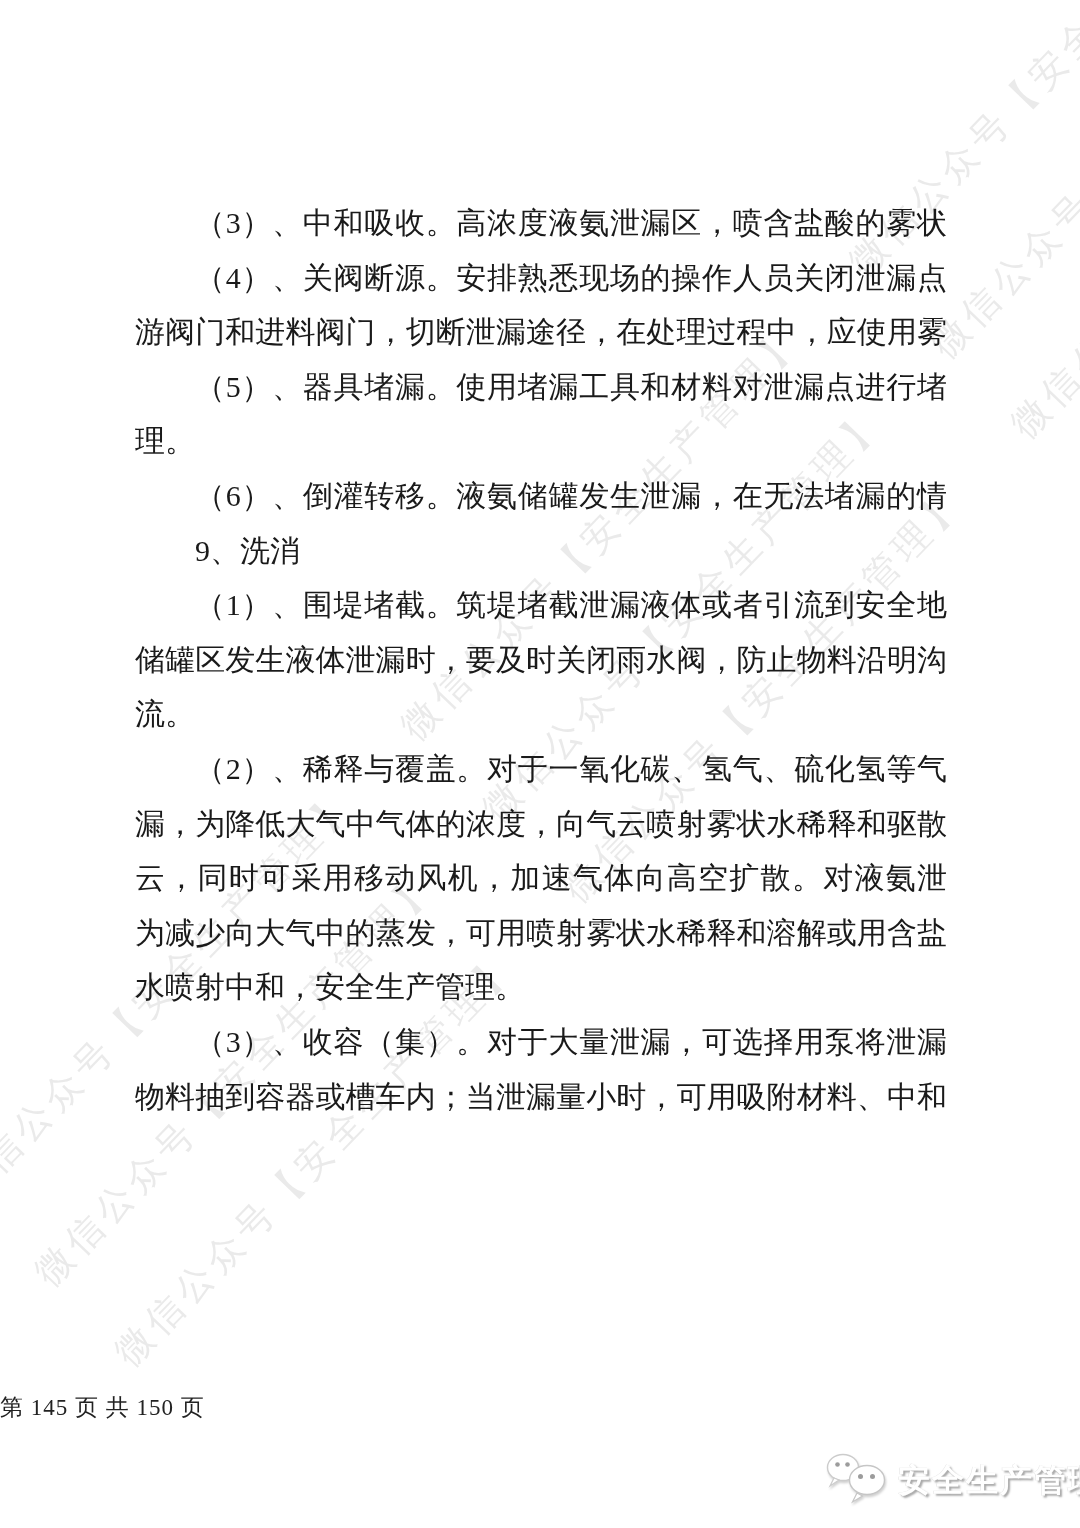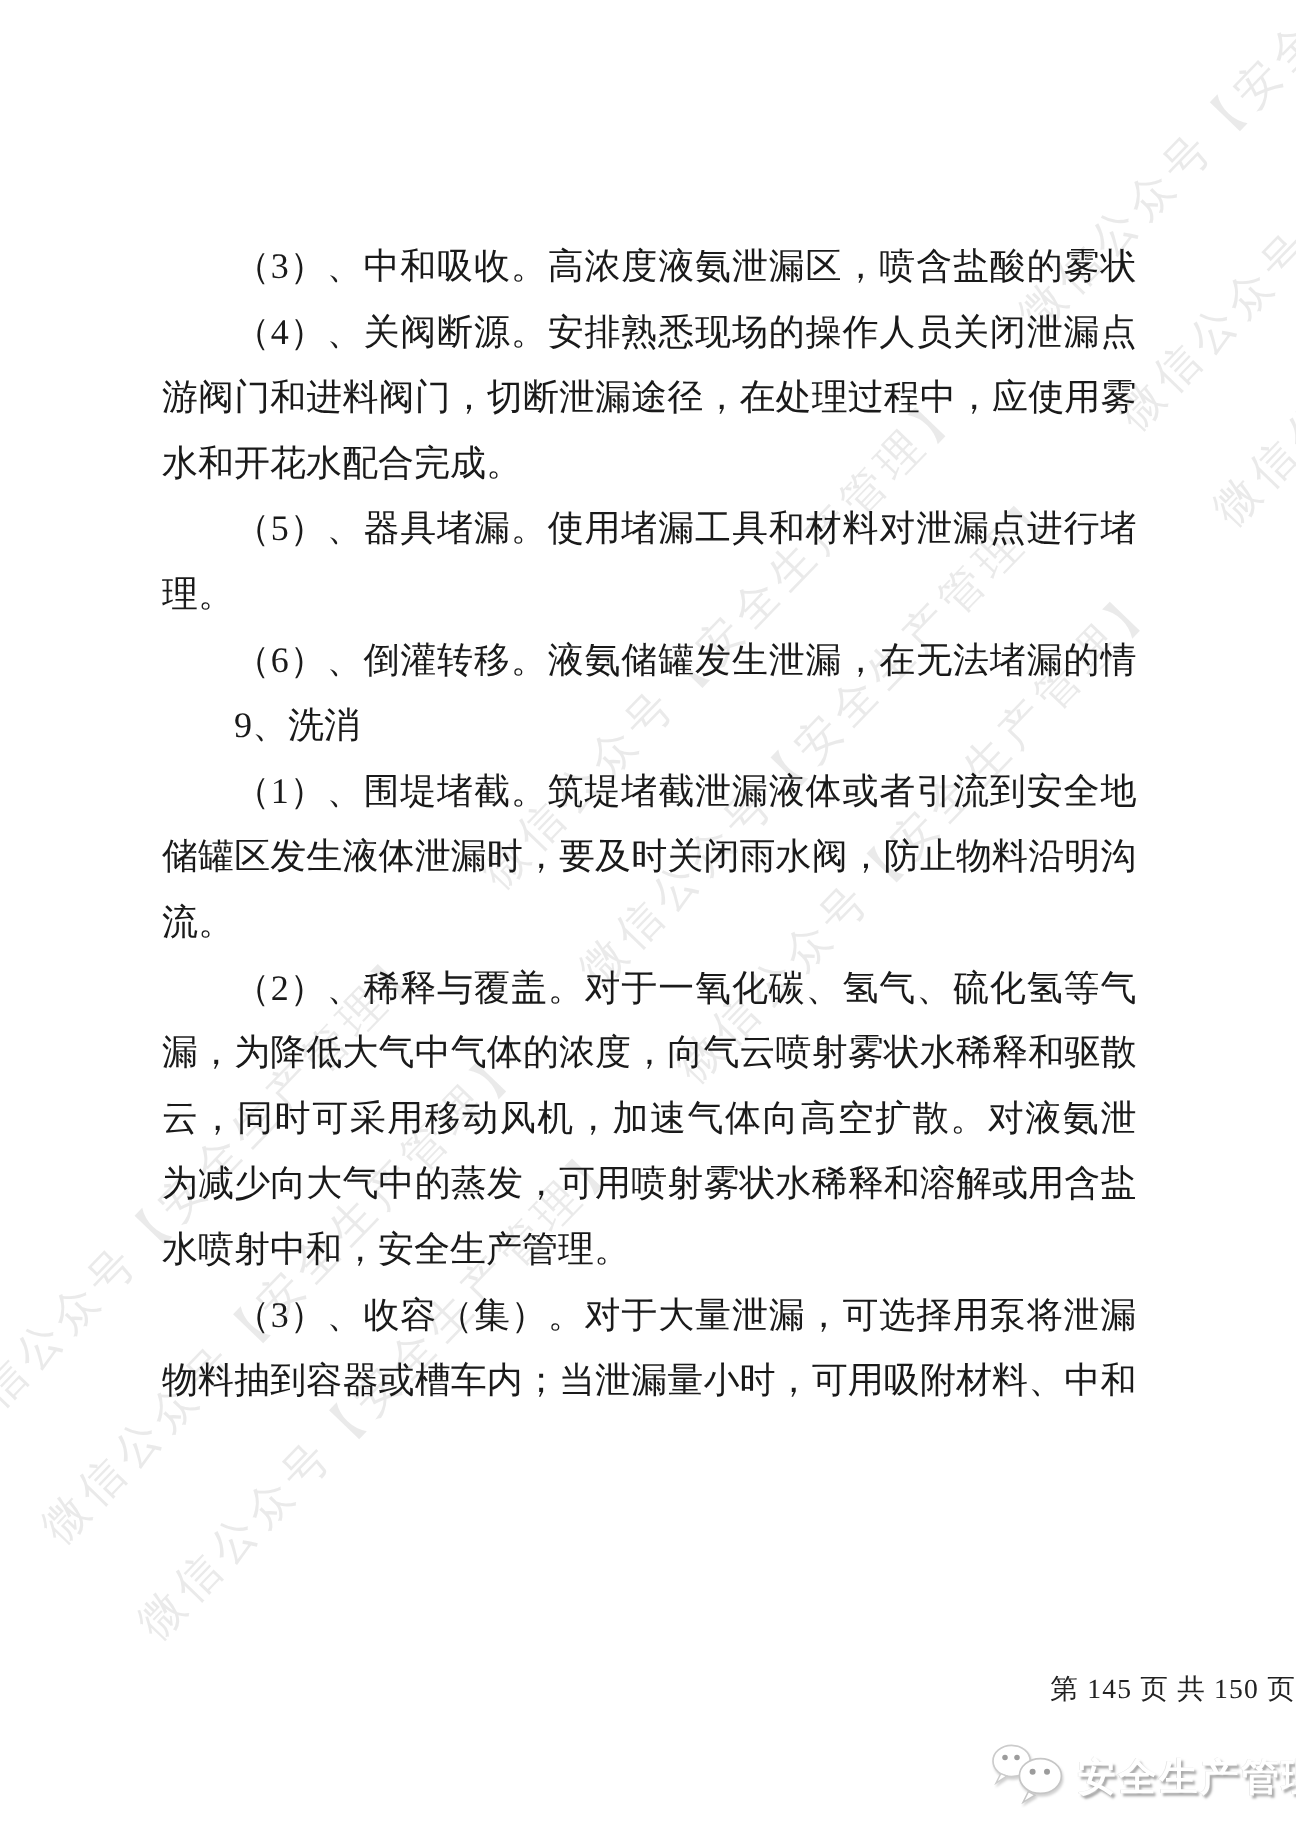--- a/index.html
+++ b/index.html
@@ -48,21 +48,21 @@
   .line.full {
     text-align: justify;
     text-align-last: justify;
   }
   .line.indent { text-indent: 60px; }
   
   .footer {
     position: absolute;
     left: 0; top: 1392px;
     width: 100%;
-    text-align: right;
+    text-align: left;
     font-size: 23px;
     letter-spacing: 1px;
     color: #222222;
     z-index: 2;
   }
   
   .brand {
     position: absolute;
     left: 822px; top: 1452px;
     display: flex;
@@ -87,21 +87,20 @@
 <div class="page">
 
   <div class="wm wm-1">微信公众号【安全生产管理】　　微信公众号【安全生产管理】　　微信公众号【安全生产管理】</div>
   <div class="wm wm-2">微信公众号【安全生产管理】　　微信公众号【安全生产管理】　　微信公众号【安全生产管理】</div>
   <div class="wm wm-3">微信公众号【安全生产管理】　　微信公众号【安全生产管理】　　微信公众号【安全生产管理】</div>
 
   <div class="doc-body">
       <div class="line indent full">（3）、中和吸收。高浓度液氨泄漏区，喷含盐酸的雾状水中</div>
       <div class="line indent full">（4）、关阀断源。安排熟悉现场的操作人员关闭泄漏点上下</div>
       <div class="line full">游阀门和进料阀门，切断泄漏途径，在处理过程中，应使用雾状</div>
-      <div class="line">水和开花水配合完成。</div>
       <div class="line indent full">（5）、器具堵漏。使用堵漏工具和材料对泄漏点进行堵漏处</div>
       <div class="line">理。</div>
       <div class="line indent full">（6）、倒灌转移。液氨储罐发生泄漏，在无法堵漏的情况下，</div>
       <div class="line indent">9、洗消</div>
       <div class="line indent full">（1）、围堤堵截。筑堤堵截泄漏液体或者引流到安全地点，</div>
       <div class="line full">储罐区发生液体泄漏时，要及时关闭雨水阀，防止物料沿明沟外</div>
       <div class="line">流。</div>
       <div class="line indent full">（2）、稀释与覆盖。对于一氧化碳、氢气、硫化氢等气体泄</div>
       <div class="line full">漏，为降低大气中气体的浓度，向气云喷射雾状水稀释和驱散气</div>
       <div class="line full">云，同时可采用移动风机，加速气体向高空扩散。对液氨泄漏，</div>

